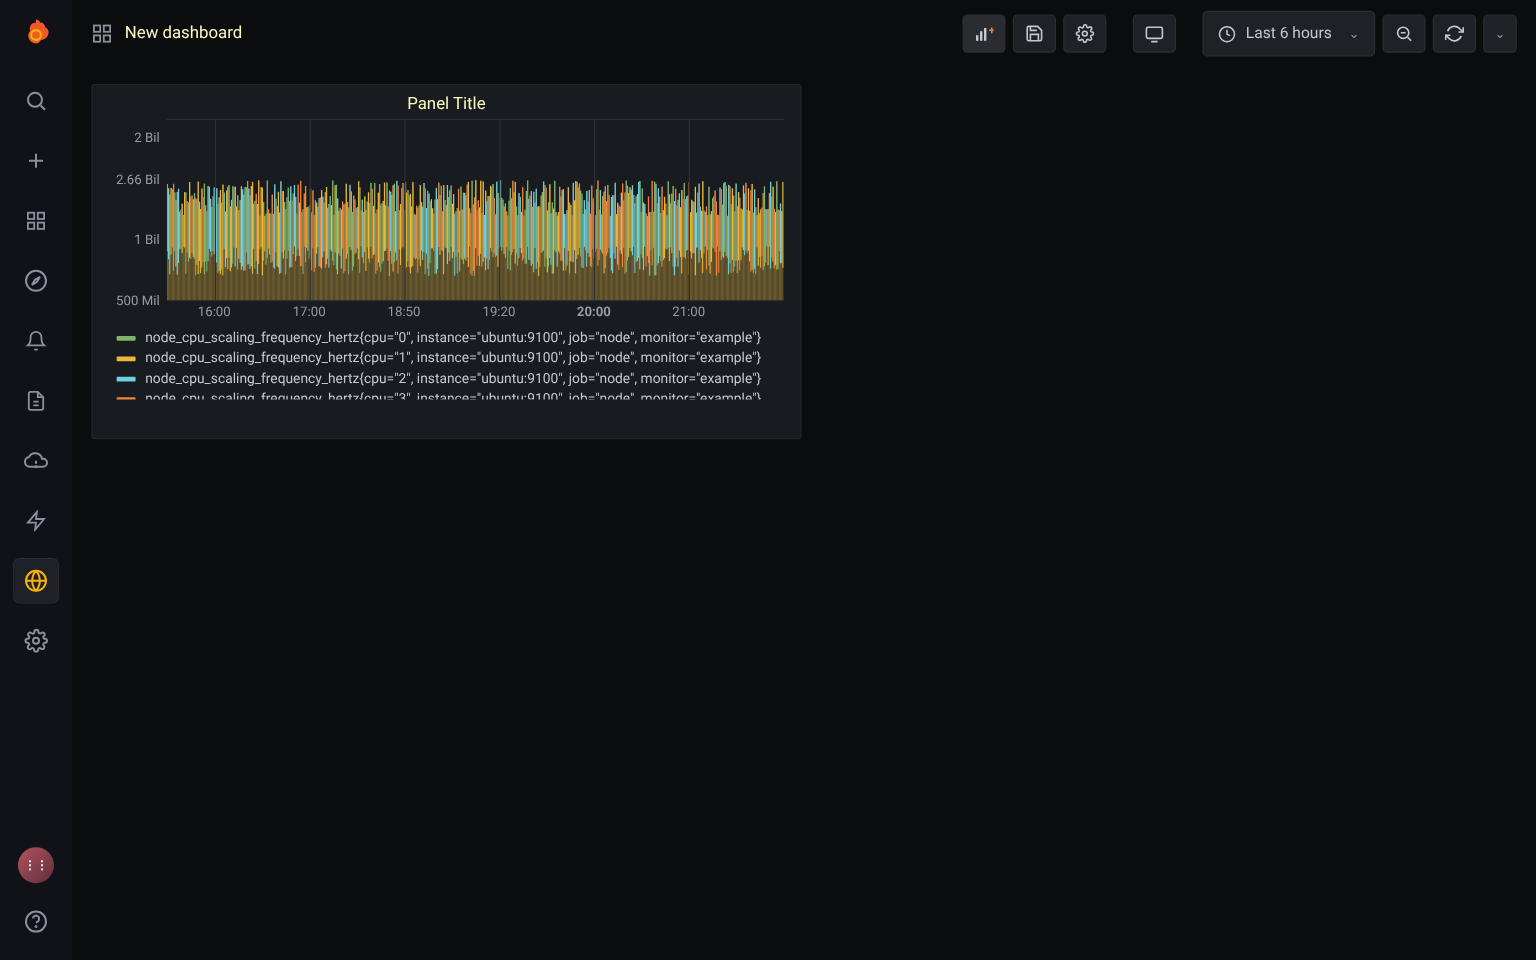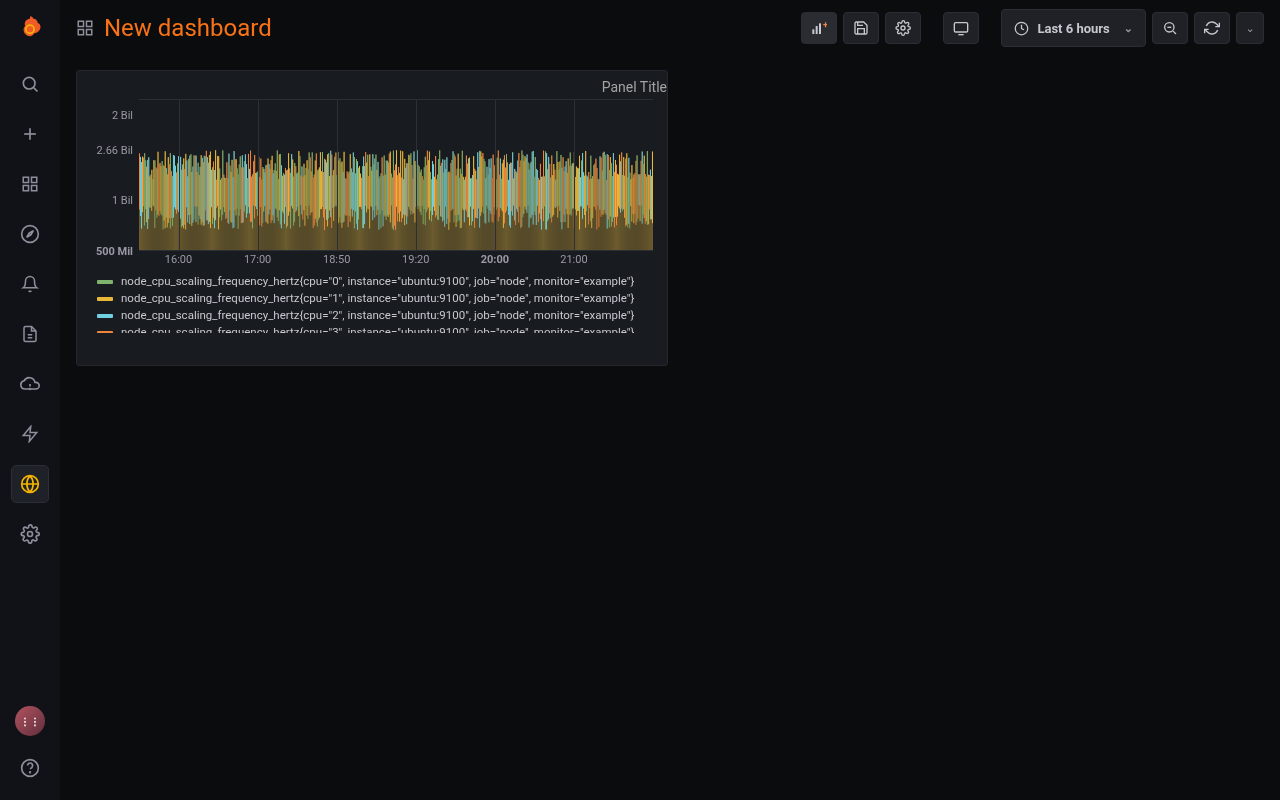--- a/index.html
+++ b/index.html
@@ -38,40 +38,40 @@
   width:30px;height:30px;border-radius:50%;
   background: linear-gradient(135deg,#b35261,#5e2f3a);
   display:flex;align-items:center;justify-content:center;
   font-size:10px;color:#fff;font-weight:bold;
 }
 .main { flex:1; display:flex; flex-direction:column; }
 .topbar {
   height:56px; display:flex; align-items:center; padding:0 16px;
 }
 .topbar-left { display:flex; align-items:center; gap:10px; }
-.page-title { color:#f97316; font-size:24px; font-weight:400; }
+.page-title { color:#fef9c3; font-size:14px; font-weight:400; }
 .topbar-right { margin-left:auto; display:flex; align-items:center; gap:6px; }
 .tb-btn {
   background:#202126; border:1px solid #2c2d32; color:#c7c7d0;
   height:32px; min-width:36px; border-radius:4px;
   display:flex; align-items:center; justify-content:center;
   padding:0 8px; cursor:pointer; font-size:13px;
 }
 .tb-btn.iconbar { background:#2b2c31; }
 .tb-sep { width:10px; }
-.timerange { gap:8px; padding:18px 12px;font-weight:bold; }
+.timerange { gap:8px; padding:18px 12px; }
 .chev { font-size:11px; opacity:.7; margin-left:6px;}
 .content { padding: 14px 16px; }
 .panel {
   width: 592px; height:296px;
   background:#181b1f; border:1px solid #23262b; border-radius:3px;
   display:flex; flex-direction:column;
   position:relative;
 }
-.panel-title { text-align:right; color:#a3a3a3; font-size:14px; padding:8px 0 4px; }
+.panel-title { text-align:center; color:#fef9c3; font-size:14px; padding:8px 0 4px; }
 .chart-area { height:170px; position:relative; margin:0 6px 0 6px; }
 .yaxis { position:absolute; left:0; top:0; width:56px; height:100%; }
 .ylabel { position:absolute; right:6px; transform:translateY(-50%); font-size:11px; color:#9a9aa7; white-space:nowrap; }
 .plot-wrap { position:absolute; left:56px; right:8px; top:0; bottom:18px; border-top:1px solid #2c2f36; border-bottom:1px solid #2c2f36; }
 .plot-wrap .vgrid { position:absolute; top:0; bottom:0; width:1px; background:#2c2f36; }
 .bars-svg { position:absolute; left:0; top:0; width:100%; height:100%; }
 .xaxis { position:absolute; left:56px; right:8px; bottom:0; height:18px; }
 .xlabel { position:absolute; top:2px; transform:translateX(-50%); font-size:11px; color:#9a9aa7; }
 .legend {
   margin:4px 12px 6px 20px;
@@ -244,21 +244,21 @@
   </div>
 
   <div class="content">
     <div class="panel">
       <div class="panel-title">Panel Title</div>
       <div class="chart-area">
         <div class="yaxis" id="yaxis">
             <div class="ylabel" style="top: 16px;">2 Bil</div>
             <div class="ylabel" style="top: 50.6667px;">2.66 Bil</div>
             <div class="ylabel" style="top: 101.333px;">1 Bil</div>
-            <div class="ylabel" style="top: 152px; font-weight: bold;">500 Mil</div>
+            <div class="ylabel" style="top: 152px;">500 Mil</div>
           </div>
         <div class="plot-wrap" id="plot">
           <svg class="bars-svg" id="bars" preserveAspectRatio="none" viewBox="0 0 500 150">
               <rect x="0.00" y="53.42" width="1.00" height="96.58" fill="#6b5b2e"></rect>
               <rect x="0.00" y="53.42" width="1.00" height="56.14" fill="#EF843C"></rect>
               <rect x="1.00" y="56.90" width="1.00" height="93.10" fill="#6b5b2e"></rect>
               <rect x="1.00" y="56.90" width="1.00" height="59.05" fill="#6ED0E0"></rect>
               <rect x="2.00" y="62.12" width="1.00" height="87.88" fill="#6b5b2e"></rect>
               <rect x="2.00" y="62.12" width="1.00" height="66.53" fill="#6ED0E0"></rect>
               <rect x="3.00" y="56.58" width="1.00" height="93.42" fill="#6b5b2e"></rect>

